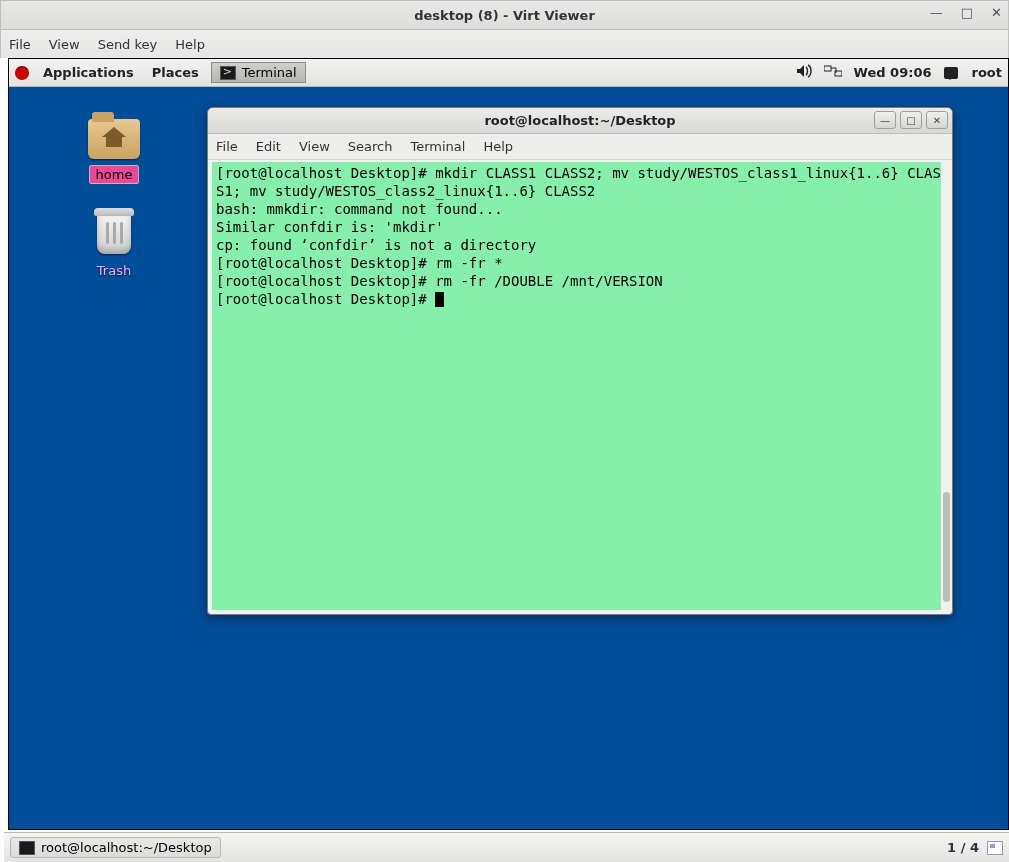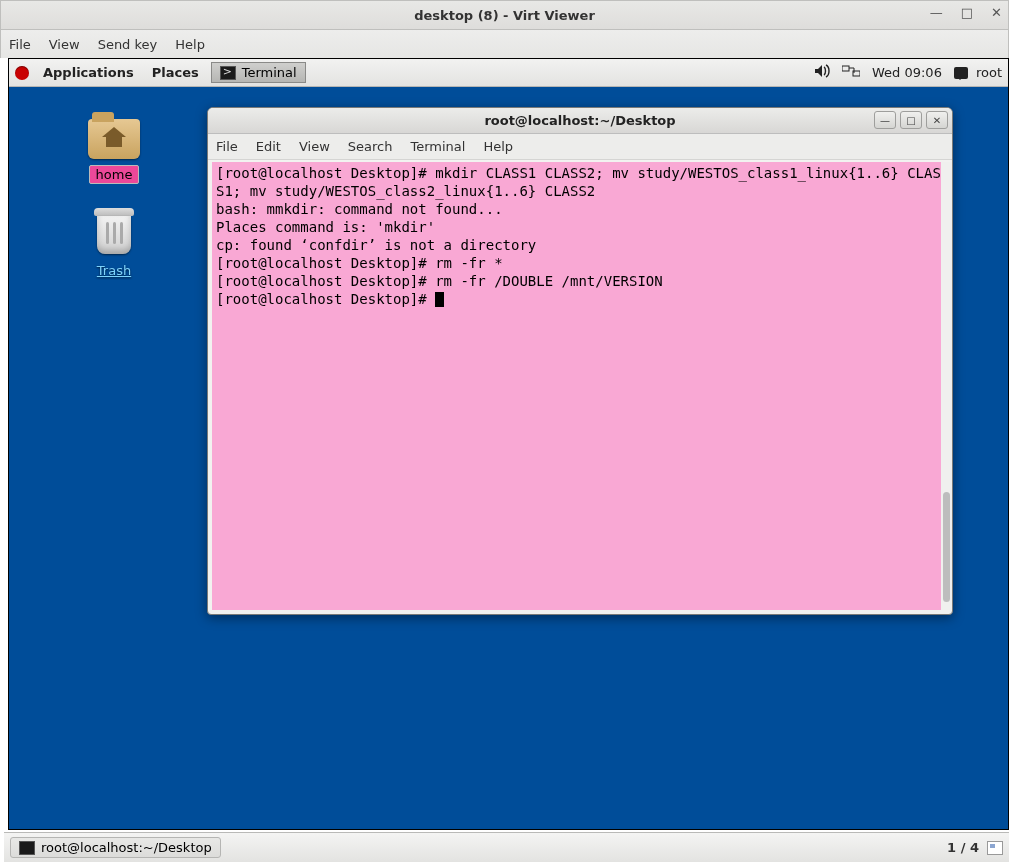--- a/index.html
+++ b/index.html
@@ -15,49 +15,49 @@
   .vm-area { position:absolute; left:8px; top:58px; right:0; bottom:32px; background:#004d99; border:1px solid #000; overflow:hidden; }
 
   
   .gnome-top { height:28px; background: linear-gradient(#f2f2f1,#e3e3e1); border-bottom:1px solid #b6b6b4; display:flex; align-items:center; padding:0 6px; gap:2px;text-align:right; }
   .redhat { width:14px; height:14px; background:#c90202; border-radius:50%; box-shadow:0 1px 1px rgba(0,0,0,0.4) inset; margin-right:4px; }
   .menusel { font-weight:700; color:#222; padding:4px 8px; cursor:pointer; }
   .task-terminal { display:flex; align-items:center; gap:6px; background:linear-gradient(#cfcfcd,#b6b6b3); border:1px solid #8a8a88; padding:2px 8px; margin-left:2px; cursor:pointer; }
   .task-terminal .termicon-mini { width:16px; height:14px; background:#1a1a1a; border:1px solid #555; position:relative; }
   .task-terminal .termicon-mini::after { content:">"; position:absolute; left:2px; top:-2px; color:#ddd; font-size:11px; }
   .spacer { flex:1; }
-  .tray { display:flex; align-items:center; gap:12px; color:#222; font-weight:400; }
-  .tray-user { display:flex; align-items:center; gap:8px; }
+  .tray { display:flex; align-items:center; gap:12px; color:#222; font-weight:700; }
+  .tray-user { display:flex; align-items:center; gap:14px; }
   .chat-icon { width:14px; height:12px; background:#222; border-radius:2px; position:relative; }
   .chat-icon::after { content:""; position:absolute; left:3px; top:10px; border:3px solid transparent; border-top-color:#222; }
 
   
   .desk-icons { position:absolute; left:50px; top:60px; width:110px; }
   .dicon { display:flex; flex-direction:column; align-items:center; margin-bottom:24px; }
   .folder { width:52px; height:40px; background:linear-gradient(#e6c893,#c9a35f); border-radius:4px 4px 6px 6px; box-shadow:0 1px 2px rgba(0,0,0,0.5); position:relative; }
   .folder::before { content:""; position:absolute; left:4px; top:-7px; width:22px; height:10px; background:#c9a35f; border-radius:3px 3px 0 0; }
   .folder .home-glyph { position:absolute; left:14px; top:8px; width:24px; height:20px; }
   .home-roof { width:0; height:0; border-left:12px solid transparent; border-right:12px solid transparent; border-bottom:10px solid #7a5b2a; }
   .home-body { width:16px; height:10px; background:#7a5b2a; margin:0 auto; }
   .trashbin { width:42px; height:48px; position:relative; }
   .trash-lid { width:40px; height:8px; background:linear-gradient(#ddd,#bbb); border-radius:4px 4px 2px 2px; margin:0 auto; }
   .trash-body { width:34px; height:38px; background:linear-gradient(#f2f2f2,#cfcfcf); border-radius:0 0 8px 8px; margin:0 auto; box-shadow: inset 0 -4px 6px rgba(0,0,0,0.2), 0 1px 2px rgba(0,0,0,0.5); display:flex; justify-content:center; gap:4px; padding-top:6px; }
   .trash-body .rib { width:3px; height:22px; background:#aaa; border-radius:2px; }
   .dlabel { margin-top:6px; background:#ec4899; padding:1px 6px; font-size:13px; border:1px solid #bbb; border-radius:2px; color:#000; }
-  .dlabel.light { background:transparent; border:none; color:#7dd3fc; text-shadow:0 1px 2px rgba(0,0,0,0.7);text-decoration:underline; }
+  .dlabel.light { background:transparent; border:none; color:#f0abfc; text-shadow:0 1px 2px rgba(0,0,0,0.7); }
 
   
   .term-window { position:absolute; left:198px; top:48px; width:746px; height:508px; border:1px solid #7a7a78; border-radius:6px 6px 4px 4px; box-shadow:0 3px 12px rgba(0,0,0,0.4); background:#f2f2f0; overflow:hidden; }
   .term-titlebar { height:26px; background:linear-gradient(#ececea,#d8d7d5); display:flex; align-items:center; justify-content:center; position:relative; border-bottom:1px solid #bdbdbd; }
   .term-titlebar .title { font-weight:700; color:#222; }
   .win-buttons { position:absolute; right:4px; top:3px; display:flex; gap:4px; }
   .wbtn { width:22px; height:18px; background:linear-gradient(#f0f0ee,#d5d5d2); border:1px solid #9e9e9c; border-radius:3px; display:flex; align-items:center; justify-content:center; font-size:10px; color:#444; cursor:pointer; }
   .term-menubar { height:26px; display:flex; align-items:center; padding:0 8px; gap:18px; background:#ededeb; border-bottom:1px solid #d5d5d3; color:#333; }
   .term-menubar span { cursor:pointer; }
-  .term-body { position:absolute; left:4px; right:4px; top:54px; bottom:4px; background:#f9a8d4; font-family:"DejaVu Sans Mono","Liberation Mono",monospace; font-size:14px; line-height:18px; color:#000; padding:2px 4px; }
+  .term-body { position:absolute; left:4px; right:4px; top:54px; bottom:4px; background:#86efac; font-family:"DejaVu Sans Mono","Liberation Mono",monospace; font-size:14px; line-height:18px; color:#000; padding:2px 4px; }
   .term-body .line { white-space:pre-wrap; word-break:break-all; }
   .cursor-block { display:inline-block; width:9px; height:15px; background:#000; vertical-align:text-bottom; }
   .term-scroll { position:absolute; right:0; top:54px; bottom:4px; width:11px; background:#f0f0ee; }
   .term-scroll .thumb { position:absolute; left:2px; right:2px; top:330px; height:110px; background:#bdbdbd; border-radius:4px; }
 
   
   .host-taskbar { position:absolute; left:4px; right:0; bottom:0; height:30px; background:linear-gradient(#f4f4f3,#e3e3e1); border-top:1px solid #b9b9b7; display:flex; align-items:center; padding:0 6px; }
   .host-task { display:flex; align-items:center; gap:6px; background:linear-gradient(#e8e8e6,#dcdcda); border:1px solid #b5b5b3; padding:2px 8px; border-radius:3px; cursor:pointer; }
   .host-right { margin-left:auto; display:flex; align-items:center; gap:8px; font-weight:600; color:#333; }
   .ws-icon { width:16px; height:14px; background:#fff; border:1px solid #999; position:relative; }
@@ -150,21 +150,21 @@
       <span>File</span>
       <span>Edit</span>
       <span>View</span>
       <span>Search</span>
       <span>Terminal</span>
       <span>Help</span>
     </div>
     <div class="term-body" id="termbody">
         <div class="line">[root@localhost Desktop]# mkdir CLASS1 CLASS2; mv study/WESTOS_class1_linux{1..6} CLASS1; mv study/WESTOS_class2_linux{1..6} CLASS2</div>
         <div class="line">bash: mmkdir: command not found...</div>
-        <div class="line">Places command is: 'mkdir'</div>
+        <div class="line">Similar confdir is: 'mkdir'</div>
         <div class="line">cp: found ‘confdir’ is not a directory</div>
         <div class="line">[root@localhost Desktop]# rm -fr *</div>
         <div class="line">[root@localhost Desktop]# rm -fr /DOUBLE /mnt/VERSION</div>
         <div class="line">[root@localhost Desktop]# <span class="cursor-block"></span></div>
       </div>
     <div class="term-scroll">
       <div class="thumb"></div>
     </div>
   </div>
 

